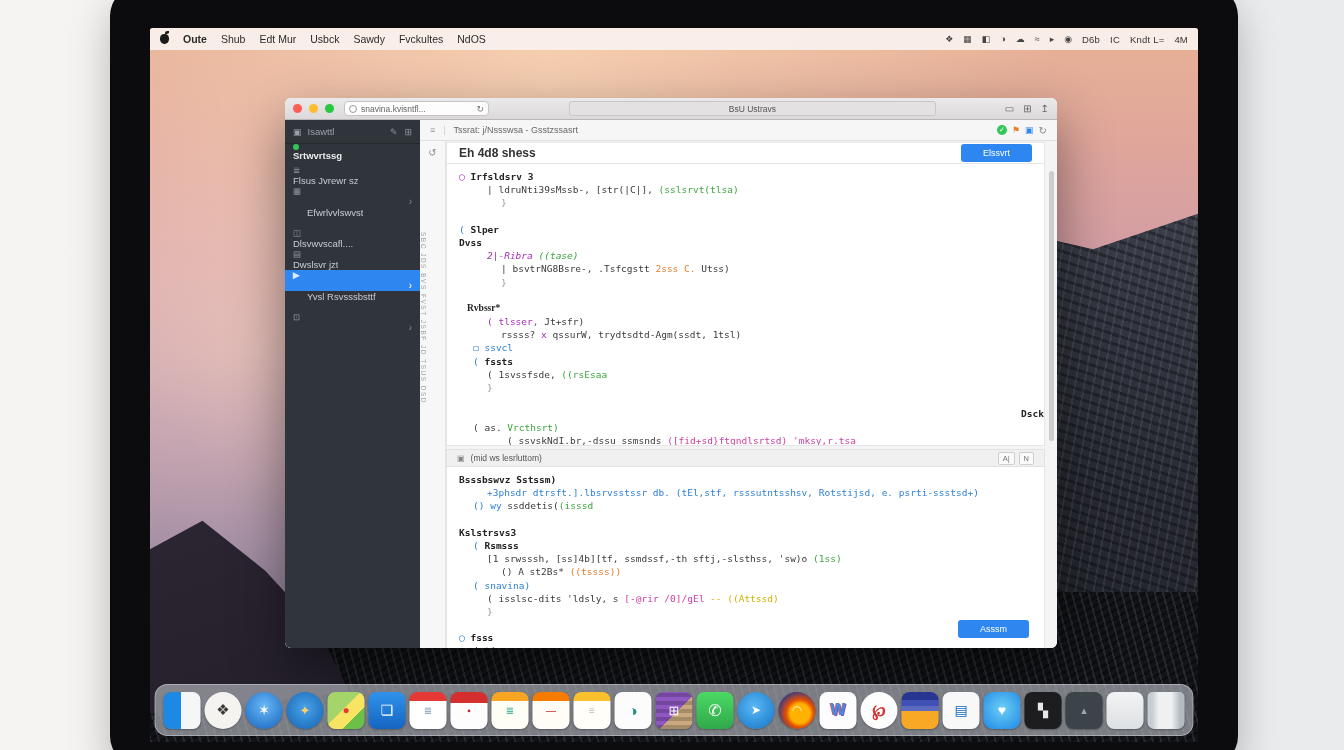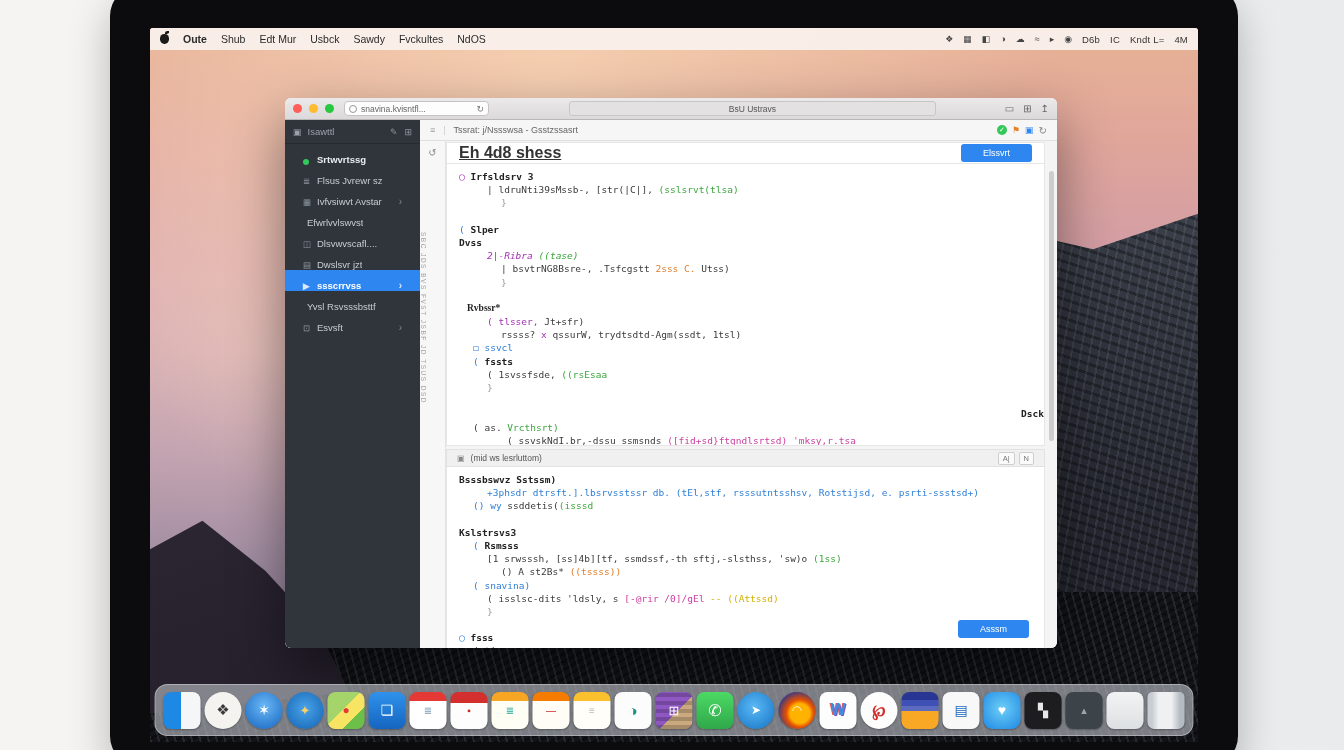--- a/index.html
+++ b/index.html
@@ -76,21 +76,21 @@
 
   
   .app-body { position:absolute; top:22px; left:0; right:0; bottom:0; background:#f4f4f4; }
 
   .sidebar { position:absolute; left:0; top:0; width:135px; height:100%;
     background:#30353b; color:#c6ccd2; font-size:9.5px; }
   .sb-head { height:24px; display:flex; align-items:center; padding:0 8px;
     border-bottom:1px solid #262a2f; color:#9aa1a8; }
   .sb-head-icon { margin-right:6px; font-size:9px; }
   .sb-head-actions { margin-left:auto; display:flex; gap:7px; font-size:9px; color:#8b9299; }
-  .sb-item { height:21px; display:flex; align-items:flex-end; padding:0 18px; cursor:pointer; }
+  .sb-item { height:21px; display:flex; align-items:flex-start; padding:0 8px; cursor:pointer;flex-direction:column; }
   .sb-item .ic { width:14px; font-size:8.5px; color:#8d959d; flex:0 0 auto; }
   .sb-item .lb { white-space:nowrap; overflow:hidden; }
   .sb-item .chev { margin-left:auto; color:#7f868e; font-size:10px; }
   .sb-item.selected { background:#2e86f0; color:#fff; font-weight:bold; }
   .sb-item.selected .ic, .sb-item.selected .chev { color:#dceaff; }
   .sb-item .dot { width:6px; height:6px; border-radius:50%; background:#34c759; margin-right:8px; }
   .sb-item.indent { padding-left:22px; }
   .sb-item.first { font-weight:bold; color:#e8ecf0; }
 
   .crumb-bar { position:absolute; left:135px; right:0; top:0; height:21px;
@@ -107,21 +107,21 @@
 
   .gutter { position:absolute; left:135px; top:21px; width:26px; bottom:0;
     background:#f7f7f7; border-right:1px solid #e3e3e3; text-align:center; }
   .gutter-icon { color:#8a8a8a; font-size:10px; margin-top:6px; }
   .gutter-text { writing-mode:vertical-rl; font-size:6.5px; color:#a3a3a3;
     letter-spacing:1.5px; margin-top:10px; height:300px; overflow:hidden; }
 
   .main { position:absolute; left:161px; right:0; top:21px; bottom:0; overflow:hidden; }
   .panel1-head { position:absolute; left:0; right:12px; top:1px; height:22px; background:#fff;
     border:1px solid #e6e6e6; display:flex; align-items:center; padding:0 12px; }
-  .panel-title { font-size:16px; font-weight:bold; color:#333;text-decoration:underline; }
+  .panel-title { font-size:12px; font-weight:bold; color:#333; }
   .btn-blue { margin-left:auto; background:#2e86f0; color:#fff; font-size:9px;
     border:none; border-radius:3px; padding:4px 22px; cursor:pointer; }
   .code-block { position:absolute; left:0; right:12px; background:#fff;
     border:1px solid #e6e6e6; border-top:none;
     font-family:"DejaVu Sans Mono", monospace; font-size:9.5px; color:#3b3b3b;
     padding:6px 0; overflow:hidden; }
   #code1 { top:23px; height:282px; }
   .panel2-head { position:absolute; left:0; right:12px; top:308px; height:18px;
     background:#f0f0f0; border:1px solid #e2e2e2; display:flex; align-items:center;
     padding:0 10px; font-size:8.5px; color:#555; }

